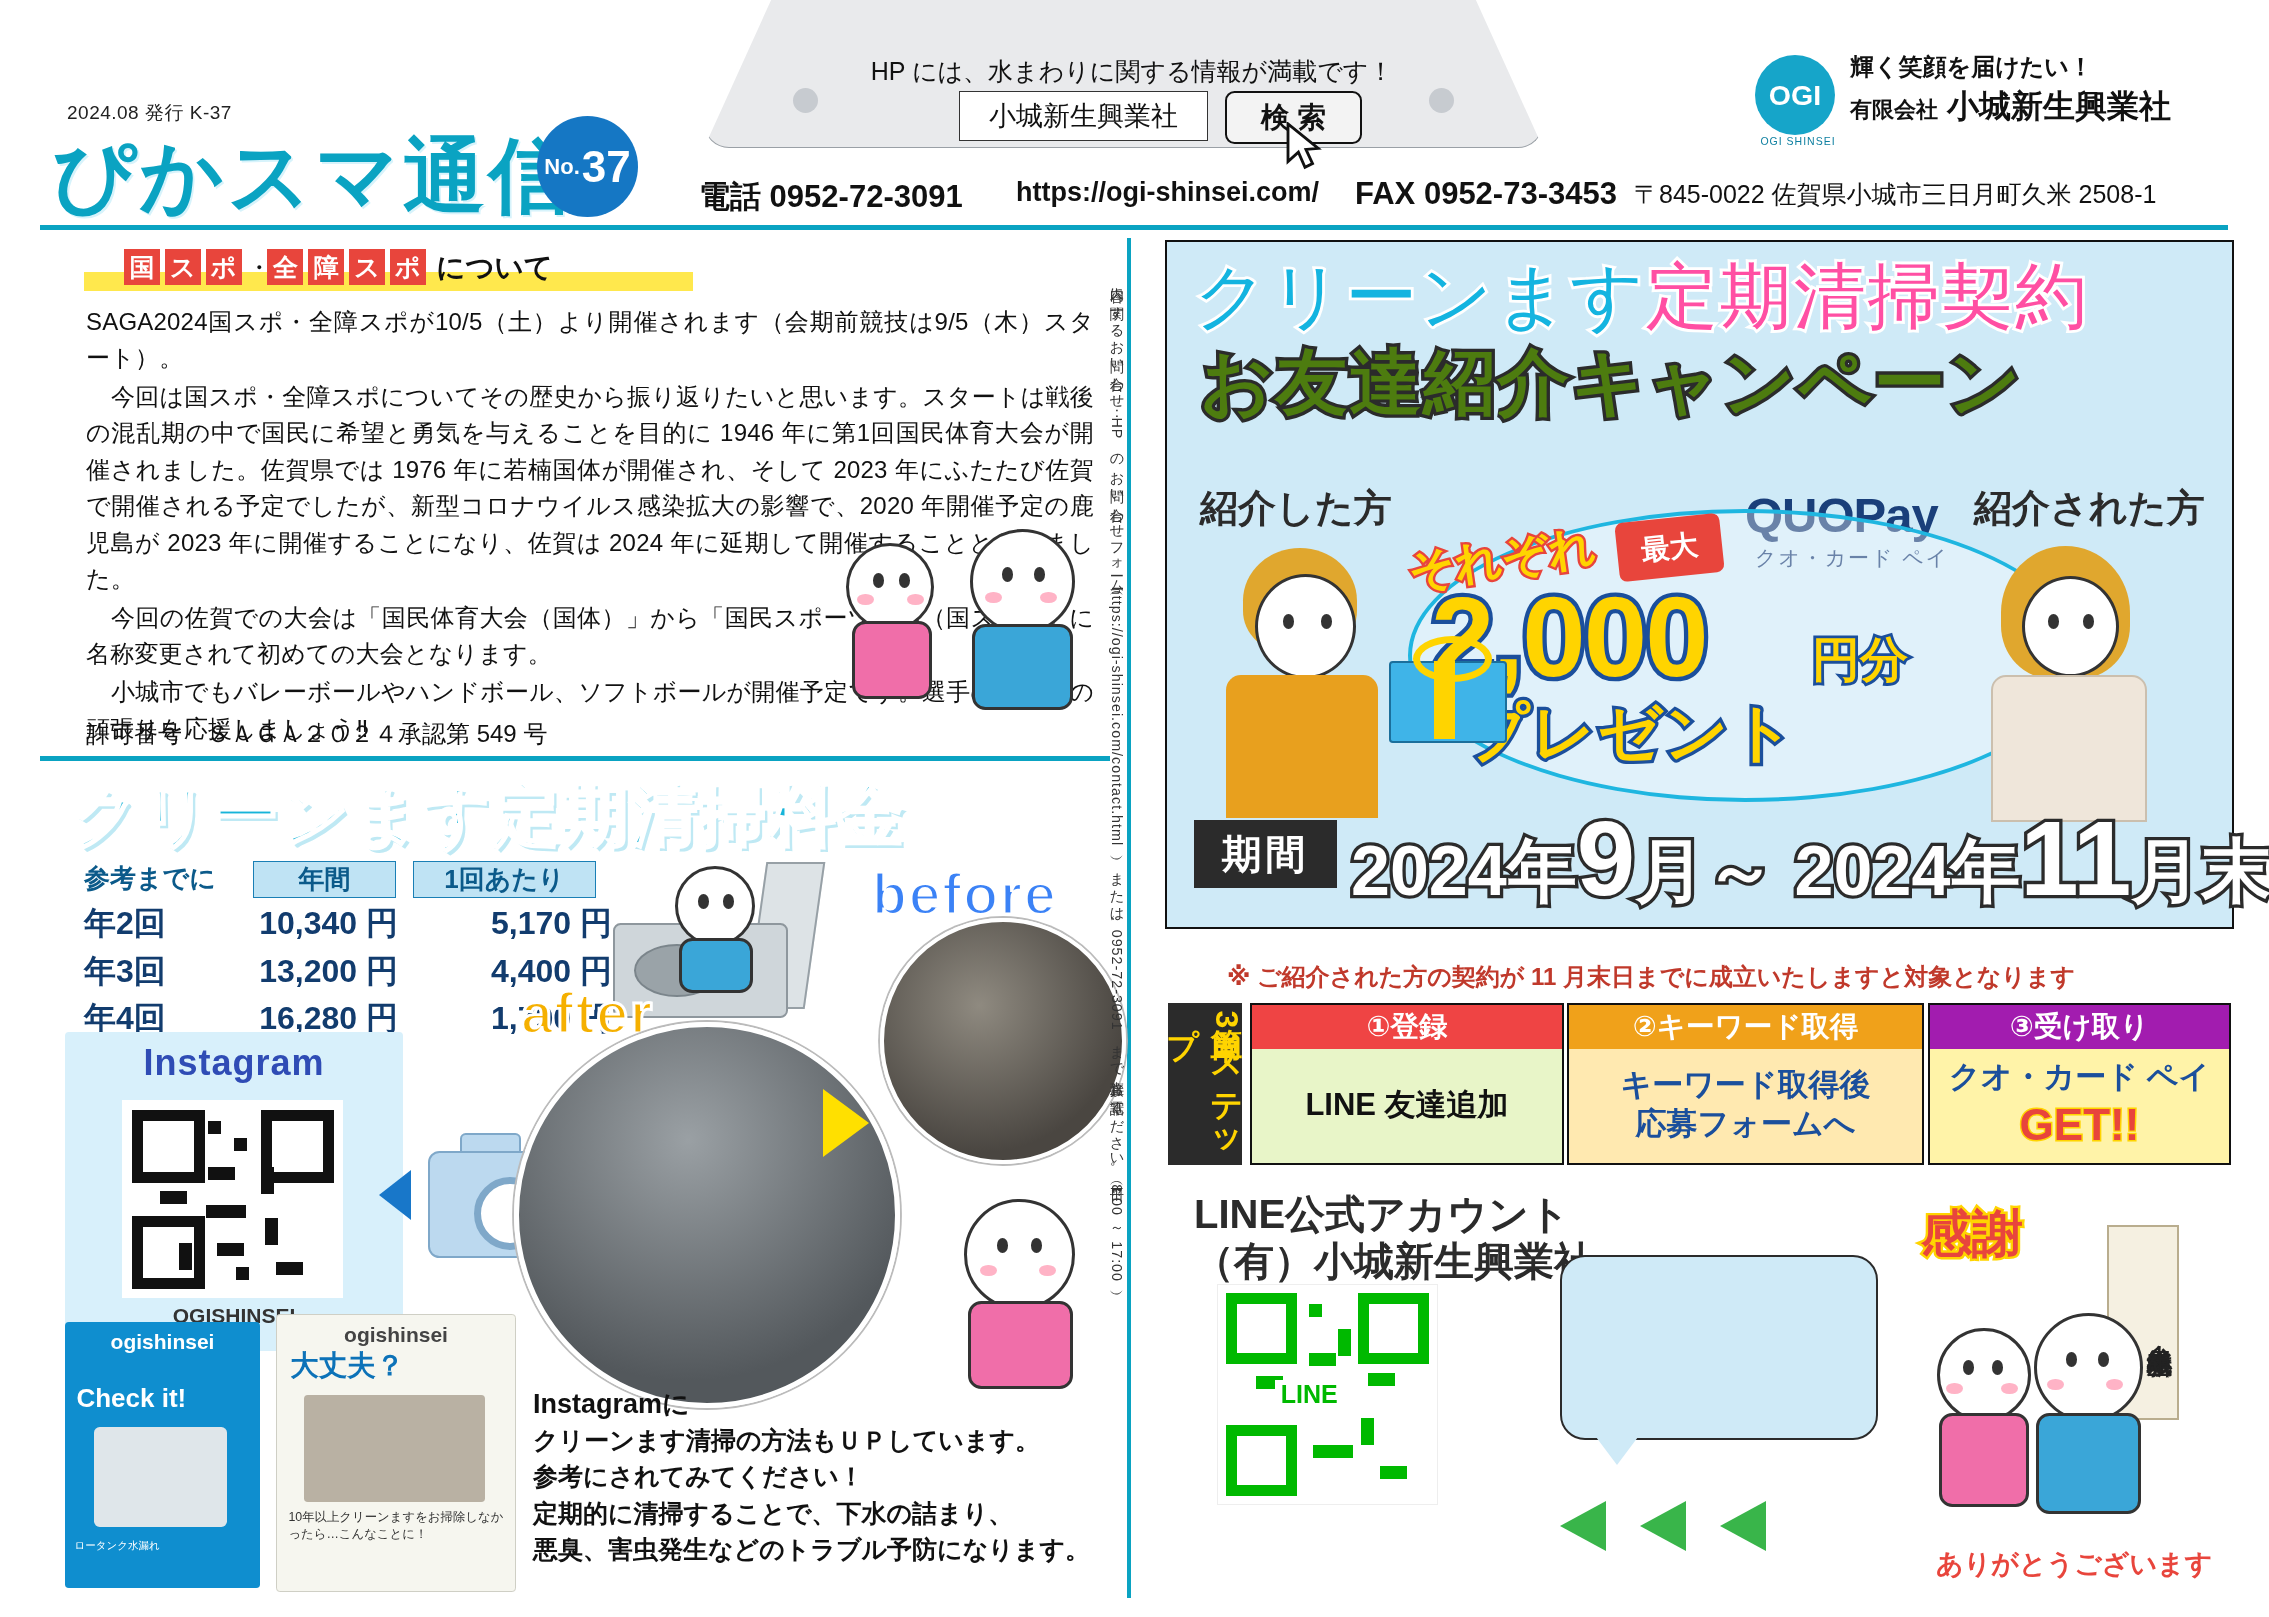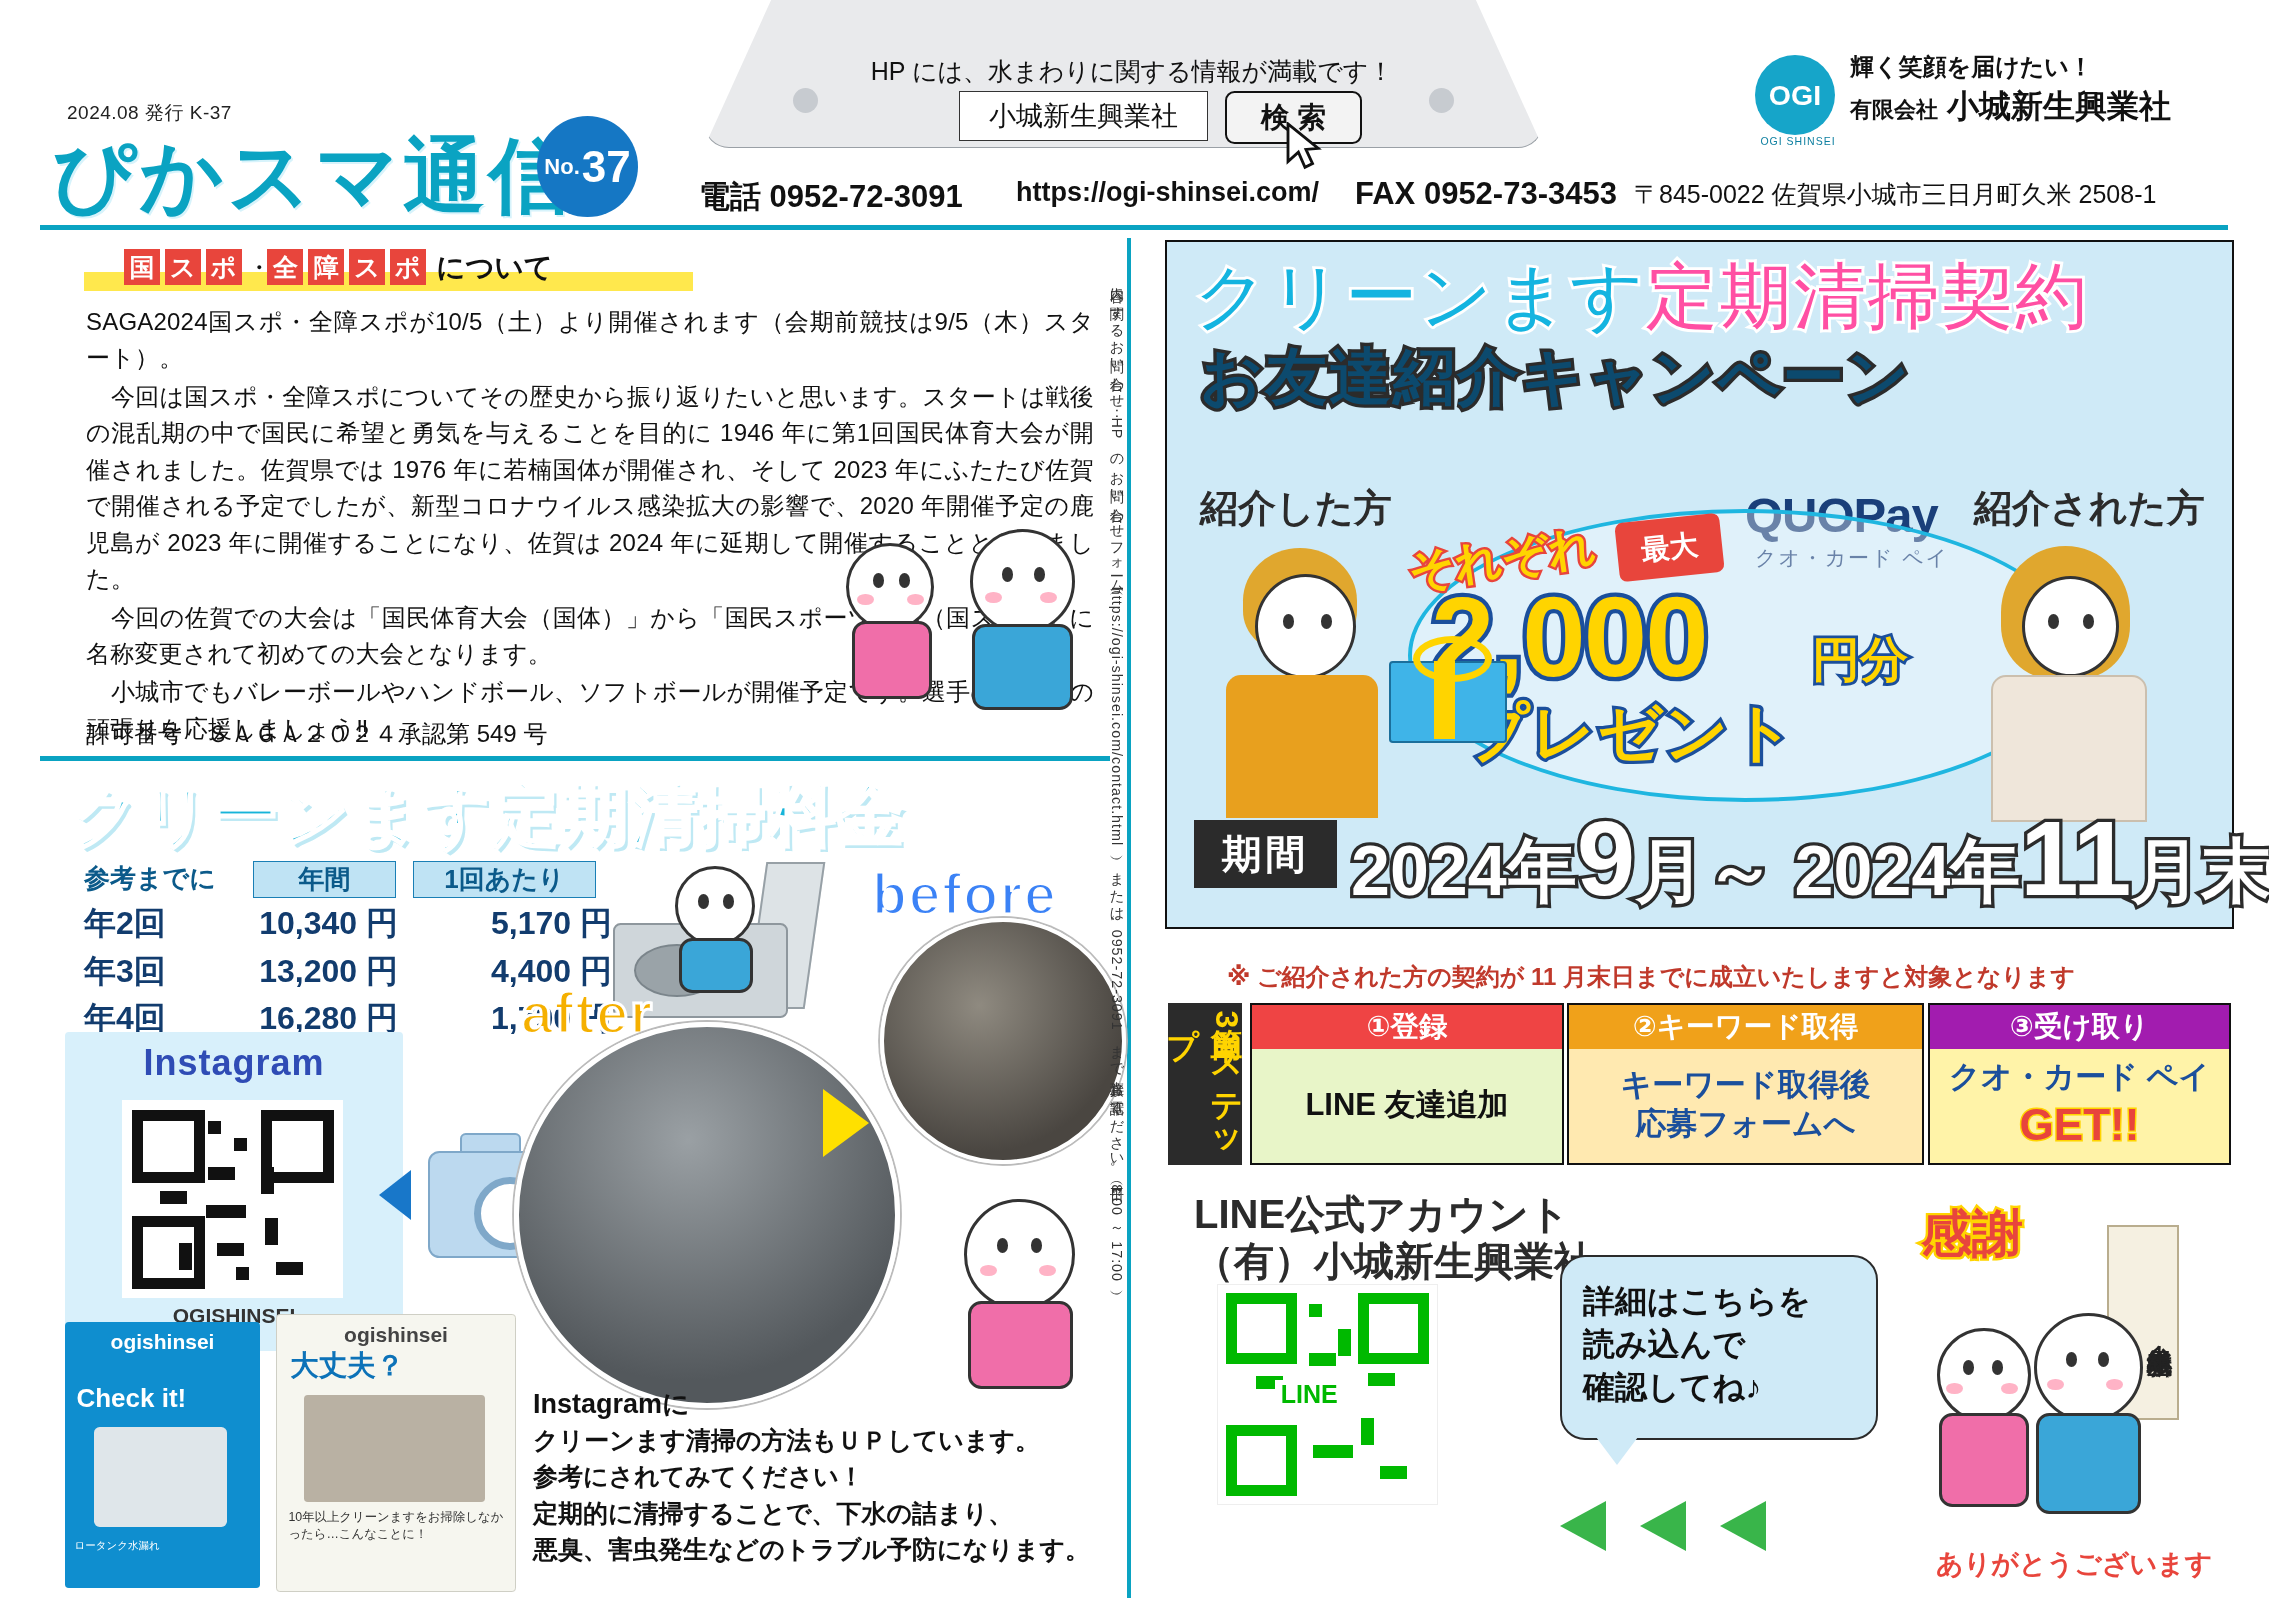--- a/index.html
+++ b/index.html
@@ -126,21 +126,21 @@
 
   
   .vtext{position:absolute;left:1092px;top:276px;width:32px;height:1236px;
      writing-mode:vertical-rl;font-size:14.3px;color:#333;letter-spacing:1px;line-height:1.1;}
 
   
   .rpanel{position:absolute;left:1165px;top:240px;width:1065px;height:685px;background:#cfeaf7;border:2.9px solid #111;}
   .camp-t1{position:absolute;left:1194px;top:249px;font-size:72px;font-weight:normal;letter-spacing:1.9px;}
   .camp-t1 .c1{color:#14b4e0;-webkit-text-stroke:5.7px #fff;paint-order:stroke fill;}
   .camp-t1 .c2{color:#ff4fa3;-webkit-text-stroke:5.7px #fff;paint-order:stroke fill;}
-  .camp-t2{position:absolute;left:1200px;top:335px;font-size:62px;font-weight:bold;color:#0c4a6e;
+  .camp-t2{position:absolute;left:1200px;top:335px;font-size:72px;font-weight:bold;color:#4d7c0f;
      -webkit-text-stroke:6.7px #2b2b2b;paint-order:stroke fill;letter-spacing:1.9px;}
 
   .lbl-from{position:absolute;left:1200px;top:483px;font-size:38px;font-weight:bold;color:#2b2b2b;}
   .lbl-to{position:absolute;left:1974px;top:483px;font-size:38px;font-weight:bold;color:#2b2b2b;}
   .quo{position:absolute;left:1745px;top:487px;font-size:49px;font-weight:bold;color:#1a3f7a;letter-spacing:-1px;}
   .quo-sub{position:absolute;left:1755px;top:544px;font-size:21px;color:#1a3f7a;letter-spacing:1.9px;}
 
   .ellipse{position:absolute;left:1408px;top:509px;width:666px;height:285px;border:4.8px solid #1fb6e0;border-radius:50%;background:rgba(255,255,255,.35);}
   .eachbadge{position:absolute;left:1408px;top:528px;font-size:46px;font-weight:bold;color:#ffd400;
      -webkit-text-stroke:4.8px #e8453c;paint-order:stroke fill;transform:rotate(-8deg);}
@@ -474,23 +474,20 @@
     <div class="mod" style="left:91px;top:68px;width:27px;height:13.3px;"></div>
     <div class="mod" style="left:150px;top:88px;width:27px;height:13.3px;"></div>
     <div class="mod" style="left:38px;top:91px;width:27px;height:13.3px;"></div>
     <div class="mod" style="left:143px;top:133px;width:13.3px;height:27px;"></div>
     <div class="mod" style="left:95px;top:160px;width:40px;height:13.3px;"></div>
     <div class="mod" style="left:162px;top:181px;width:27px;height:13.3px;"></div>
     <div class="lbl">LINE</div>
   </div>
 
   <div class="bubble">
-    <div class="t" style="white-space:pre-line;">詳細はこちらを
-読み込んで
-確認してね♪</div>
     <div class="tail"></div>
   </div>
 
   <div class="arrows">
     <div class="arr" style="border-right:none;border-left:46px solid #39b54a;transform:rotate(180deg);"></div>
     <div class="arr" style="border-right:none;border-left:46px solid #39b54a;transform:rotate(180deg);"></div>
     <div class="arr" style="border-right:none;border-left:46px solid #39b54a;transform:rotate(180deg);"></div>
   </div>
 
   <div class="thanks">感謝</div>

